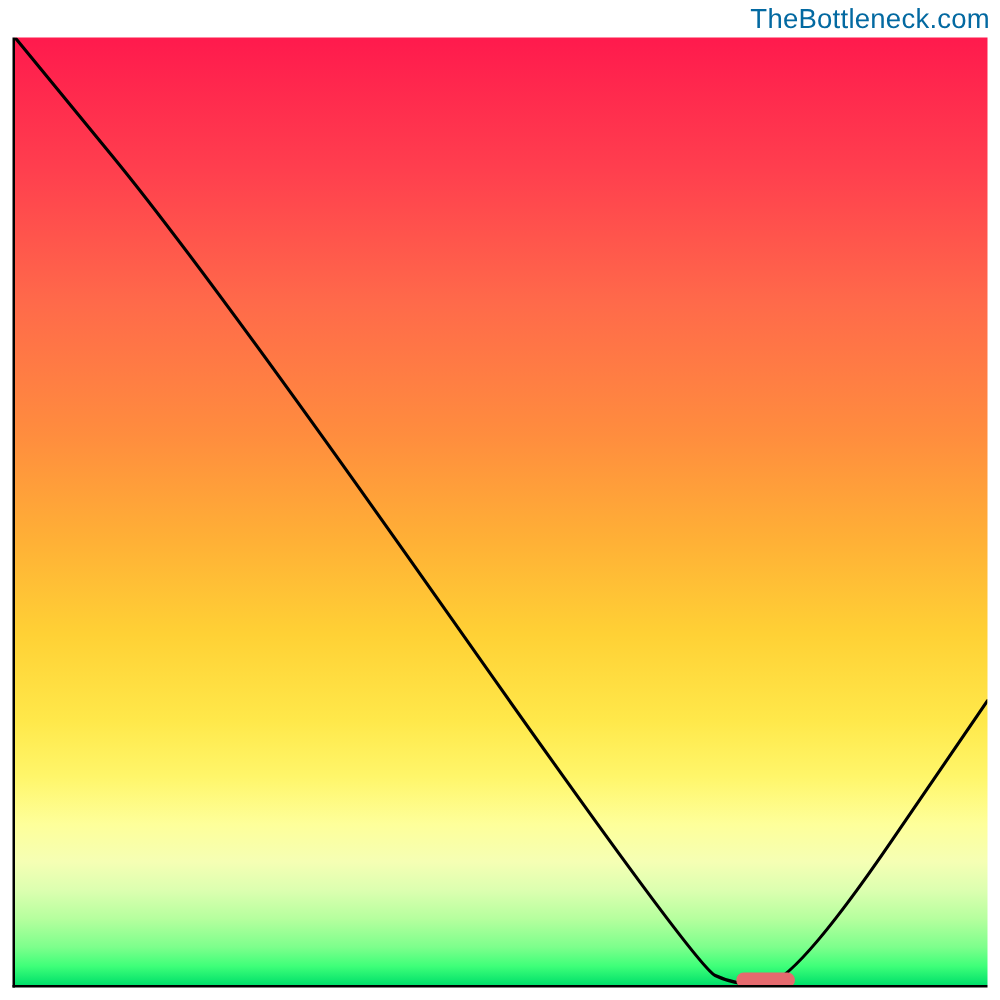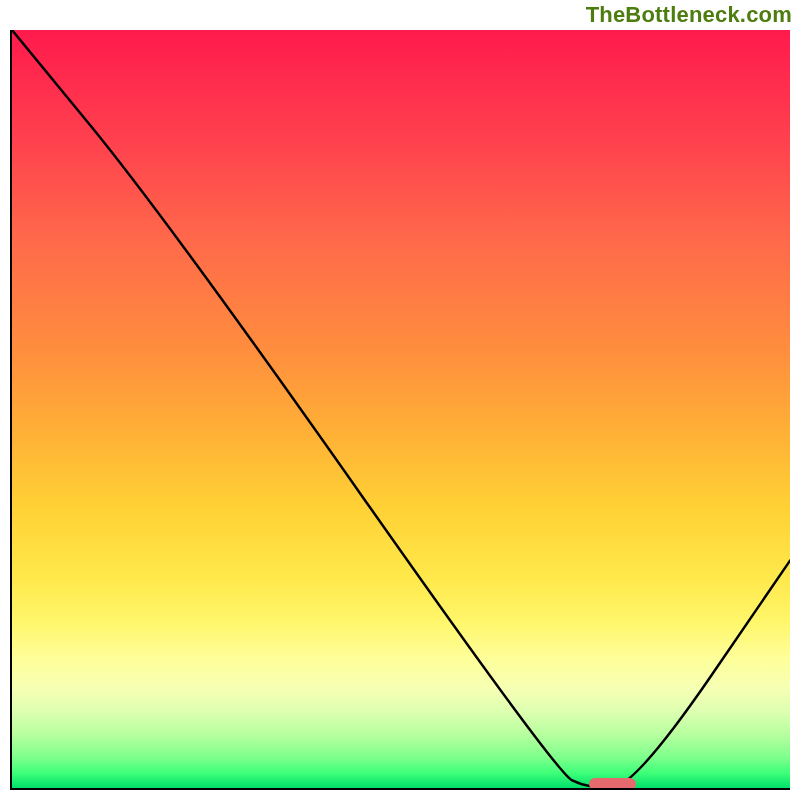--- a/index.html
+++ b/index.html
@@ -14,22 +14,22 @@
     position: relative;
     width: 800px;
     height: 800px;
     box-sizing: border-box;
   }
   .watermark {
     position: absolute;
     top: 2px;
     right: 8px;
     font-size: 22px;
-    font-weight: 700;
-    color: #4d7c0f;
+    font-weight: 400;
+    color: #0369a1;
     letter-spacing: 0.2px;
   }
   .plot-frame {
     position: absolute;
     left: 10px;
     top: 30px;
     width: 780px;
     height: 760px;
     box-sizing: border-box;
     border: 2px solid #000;

